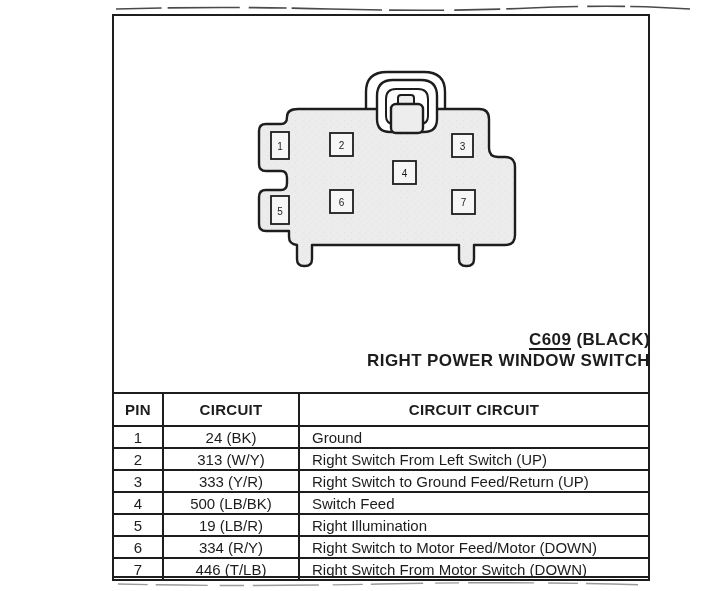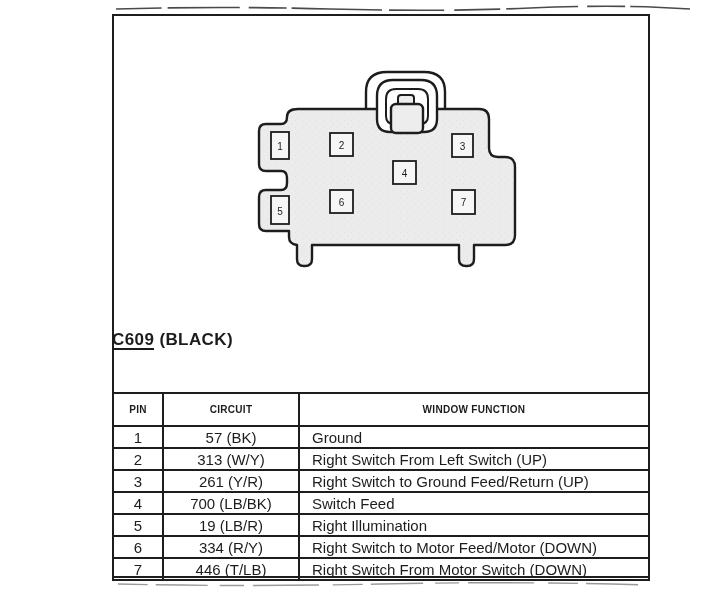--- a/index.html
+++ b/index.html
@@ -21,21 +21,21 @@
   }
   .diagram-layer {
     position: absolute;
     left: 0; top: 0;
     width: 720px; height: 591px;
   }
   .title-block {
     position: absolute;
     left: 112px; top: 329px;
     width: 538px;
-    text-align: left;
+    text-align: right;
     font-weight: bold;
     font-size: 17px;
     letter-spacing: 0.4px;
     line-height: 21px;
   }
   .title-code {
     display: inline-block;
     border-bottom: 2px solid #1c1c1c;
     line-height: 17px;
   }
@@ -49,21 +49,21 @@
   }
   .pin-table th, .pin-table td {
     border: 2px solid #1d1d1d;
     padding: 0;
     vertical-align: middle;
     white-space: nowrap;
     overflow: hidden;
   }
   .pin-table th {
     height: 31px;
-    font-size: 10px;
+    font-size: 15px;
     font-weight: bold;
     letter-spacing: 0.3px;
     text-align: center;
   }
   .pin-table td { height: 20px; text-align: center; line-height: 1; }
   .pin-table td.fn { text-align: left; padding-left: 12px; margin-left: 22px; }
   .col-pin { width: 50px; }
   .col-circuit { width: 136px; }
   svg text.pin-num {
     font-family: "Liberation Sans", sans-serif;
@@ -130,54 +130,55 @@
 
       <rect x="452" y="190" width="23" height="24" fill="#f6f6f6" stroke="#1d1d1d" stroke-width="1.8"></rect>
       <text class="pin-num" x="463.5" y="206">7</text>
     </g>
   </svg>
 
   <div class="title-block">
     <div>
       <span class="title-code">C609</span><span>&nbsp;</span><span>(BLACK)</span>
     </div>
+    <div>RIGHT POWER WINDOW SWITCH</div>
   </div>
 
   <table class="pin-table">
     <colgroup>
       <col class="col-pin">
         <col class="col-circuit">
         <col>
     </colgroup>
     <thead>
       <tr>
         <th>PIN</th>
         <th>CIRCUIT</th>
-        <th>WINDOW FUNCTION</th>
+        <th>CIRCUIT CIRCUIT</th>
       </tr>
     </thead>
     <tbody>
       <tr>
         <td>1</td>
-        <td>57 (BK)</td>
+        <td>24 (BK)</td>
         <td class="fn">Ground</td>
       </tr>
       <tr>
         <td>2</td>
         <td>313 (W/Y)</td>
         <td class="fn">Right Switch From Left Switch (UP)</td>
       </tr>
       <tr>
         <td>3</td>
-        <td>261 (Y/R)</td>
+        <td>333 (Y/R)</td>
         <td class="fn">Right Switch to Ground Feed/Return (UP)</td>
       </tr>
       <tr>
         <td>4</td>
-        <td>700 (LB/BK)</td>
+        <td>500 (LB/BK)</td>
         <td class="fn">Switch Feed</td>
       </tr>
       <tr>
         <td>5</td>
         <td>19 (LB/R)</td>
         <td class="fn">Right Illumination</td>
       </tr>
       <tr>
         <td>6</td>
         <td>334 (R/Y)</td>

